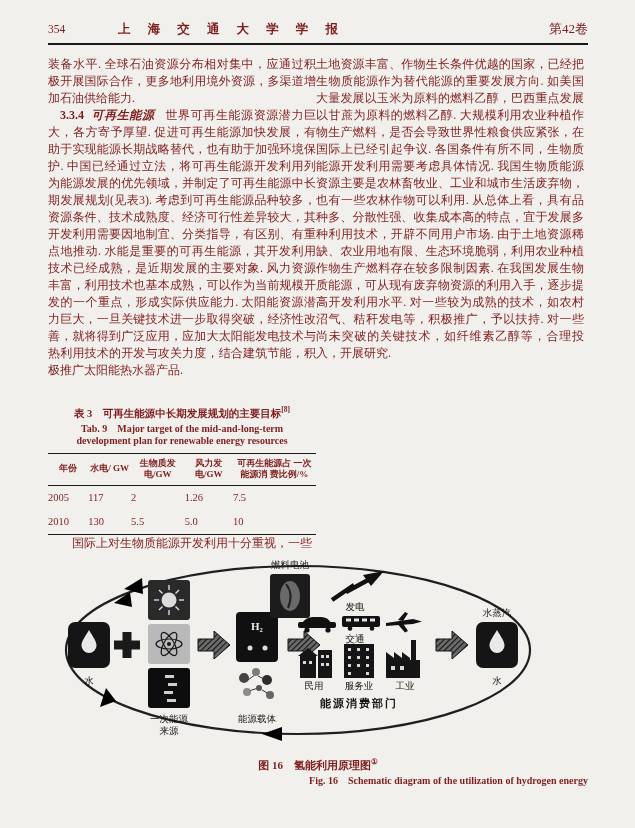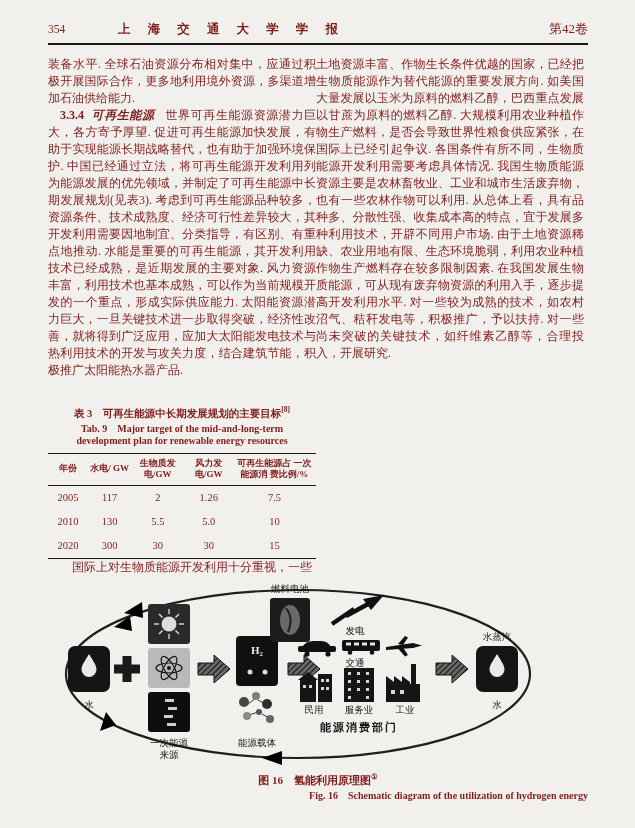--- a/index.html
+++ b/index.html
@@ -23,26 +23,26 @@
   p.indent{text-indent:2em;}
   .sec-num{font-weight:bold;margin-right:7px;font-family:"Liberation Serif",serif;margin-left:12px;}
   .sec-title{font-style:italic;font-weight:bold;margin-right:11px;}
   
   .tcap-zh{margin-top:24px;text-align:center;font-weight:bold;font-size:10.5px;line-height:13px;}
   .tcap-en{text-align:center;font-weight:bold;font-size:10px;line-height:12.5px;margin-top:3px;padding:0 10px;}
   table.t3{width:100%;border-collapse:collapse;margin-top:5px;
     border-top:1.6px solid #181818;border-bottom:1.6px solid #181818;}
   table.t3 thead tr{border-bottom:1px solid #181818;}
   table.t3 th{font-size:9px;font-weight:bold;padding:4px 1px;line-height:11.5px;text-align:center;}
-  table.t3 td{font-size:10.5px;padding:3.5px 0;text-align:center;}
+  table.t3 td{font-size:10.5px;padding:3.5px 0;text-align:left;}
   .after-table{margin-top:6px;}
   
   figure{margin:2px 0 0 0;}
   .fig-svg{display:block;margin:0 auto;}
-  .figcap-zh{text-align:center;font-weight:bold;font-size:11px;margin-top:2px;}
+  .figcap-zh{text-align:center;font-weight:bold;font-size:11px;margin-top:11px;}
   .figcap-en{text-align:right;font-weight:bold;font-size:10px;margin-top:2px;}
   sup{font-size:7.5px;}
   
   .fig-svg text{font-family:"Liberation Serif","DejaVu Serif",serif;fill:#141414;font-size:9.5px;text-anchor:middle;}
   .fig-svg text.big{font-size:11px;font-weight:bold;letter-spacing:2px;}
   .fig-svg text.h2{fill:#eeeeee;font-size:11px;font-weight:bold;}
 </style>
 </head>
 <body>
 
@@ -81,27 +81,20 @@
             <td>1.26</td>
             <td>7.5</td>
           </tr>
           <tr>
             <td>2010</td>
             <td>130</td>
             <td>5.5</td>
             <td>5.0</td>
             <td>10</td>
           </tr>
-          <tr>
-            <td>2020</td>
-            <td>300</td>
-            <td>30</td>
-            <td>30</td>
-            <td>15</td>
-          </tr>
         </tbody>
       </table>
 
       <p class="indent after-table">国际上对生物质能源开发利用十分重视，一些</p>
     </div>
 
     <div class="col">
       <p>土地资源丰富、作物生长条件优越的国家，已经把生物质能源作为替代能源的重要发展方向. 如美国大量发展以玉米为原料的燃料乙醇，巴西重点发展以甘蔗为原料的燃料乙醇. 大规模利用农业种植作物生产燃料，是否会导致世界性粮食供应紧张，在国际上已经引起争议. 各国条件有所不同，生物质能源开发利用需要考虑具体情况. 我国生物质能源资源主要是农林畜牧业、工业和城市生活废弃物，也有一些农林作物可以利用. 从总体上看，具有品种多、分散性强、收集成本高的特点，宜于发展多种利用技术，开辟不同用户市场. 由于土地资源稀缺、农业用地有限、生态环境脆弱，利用农业种植作物生产燃料存在较多限制因素. 在我国发展生物质能源，可从现有废弃物资源的利用入手，逐步提高开发利用水平. 对一些较为成熟的技术，如农村沼气、秸秆发电等，积极推广，予以扶持. 对一些尚未突破的关键技术，如纤维素乙醇等，合理投入，开展研究.</p>
     </div>
   </div>

